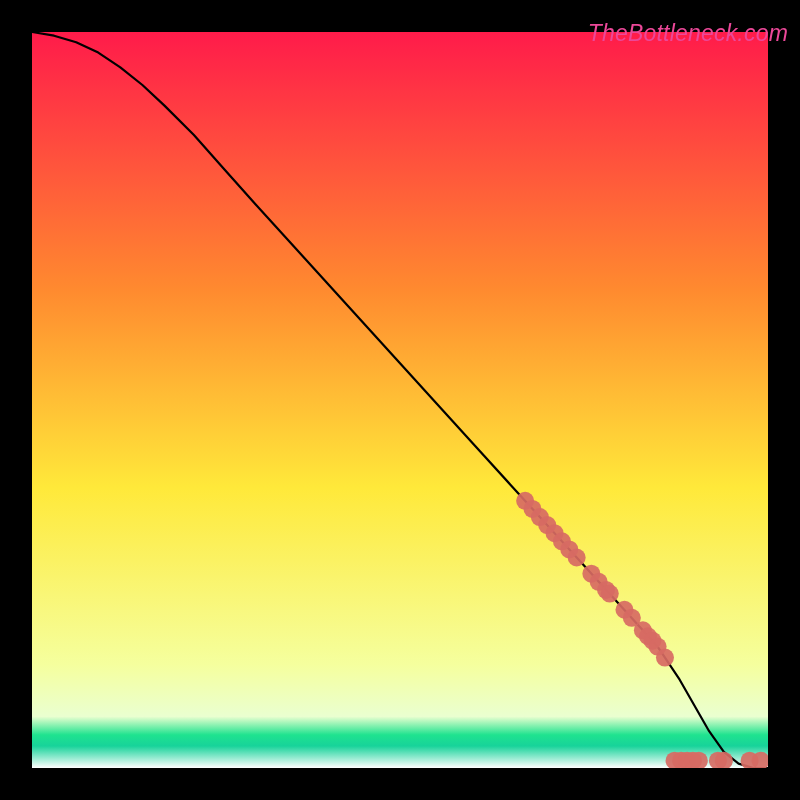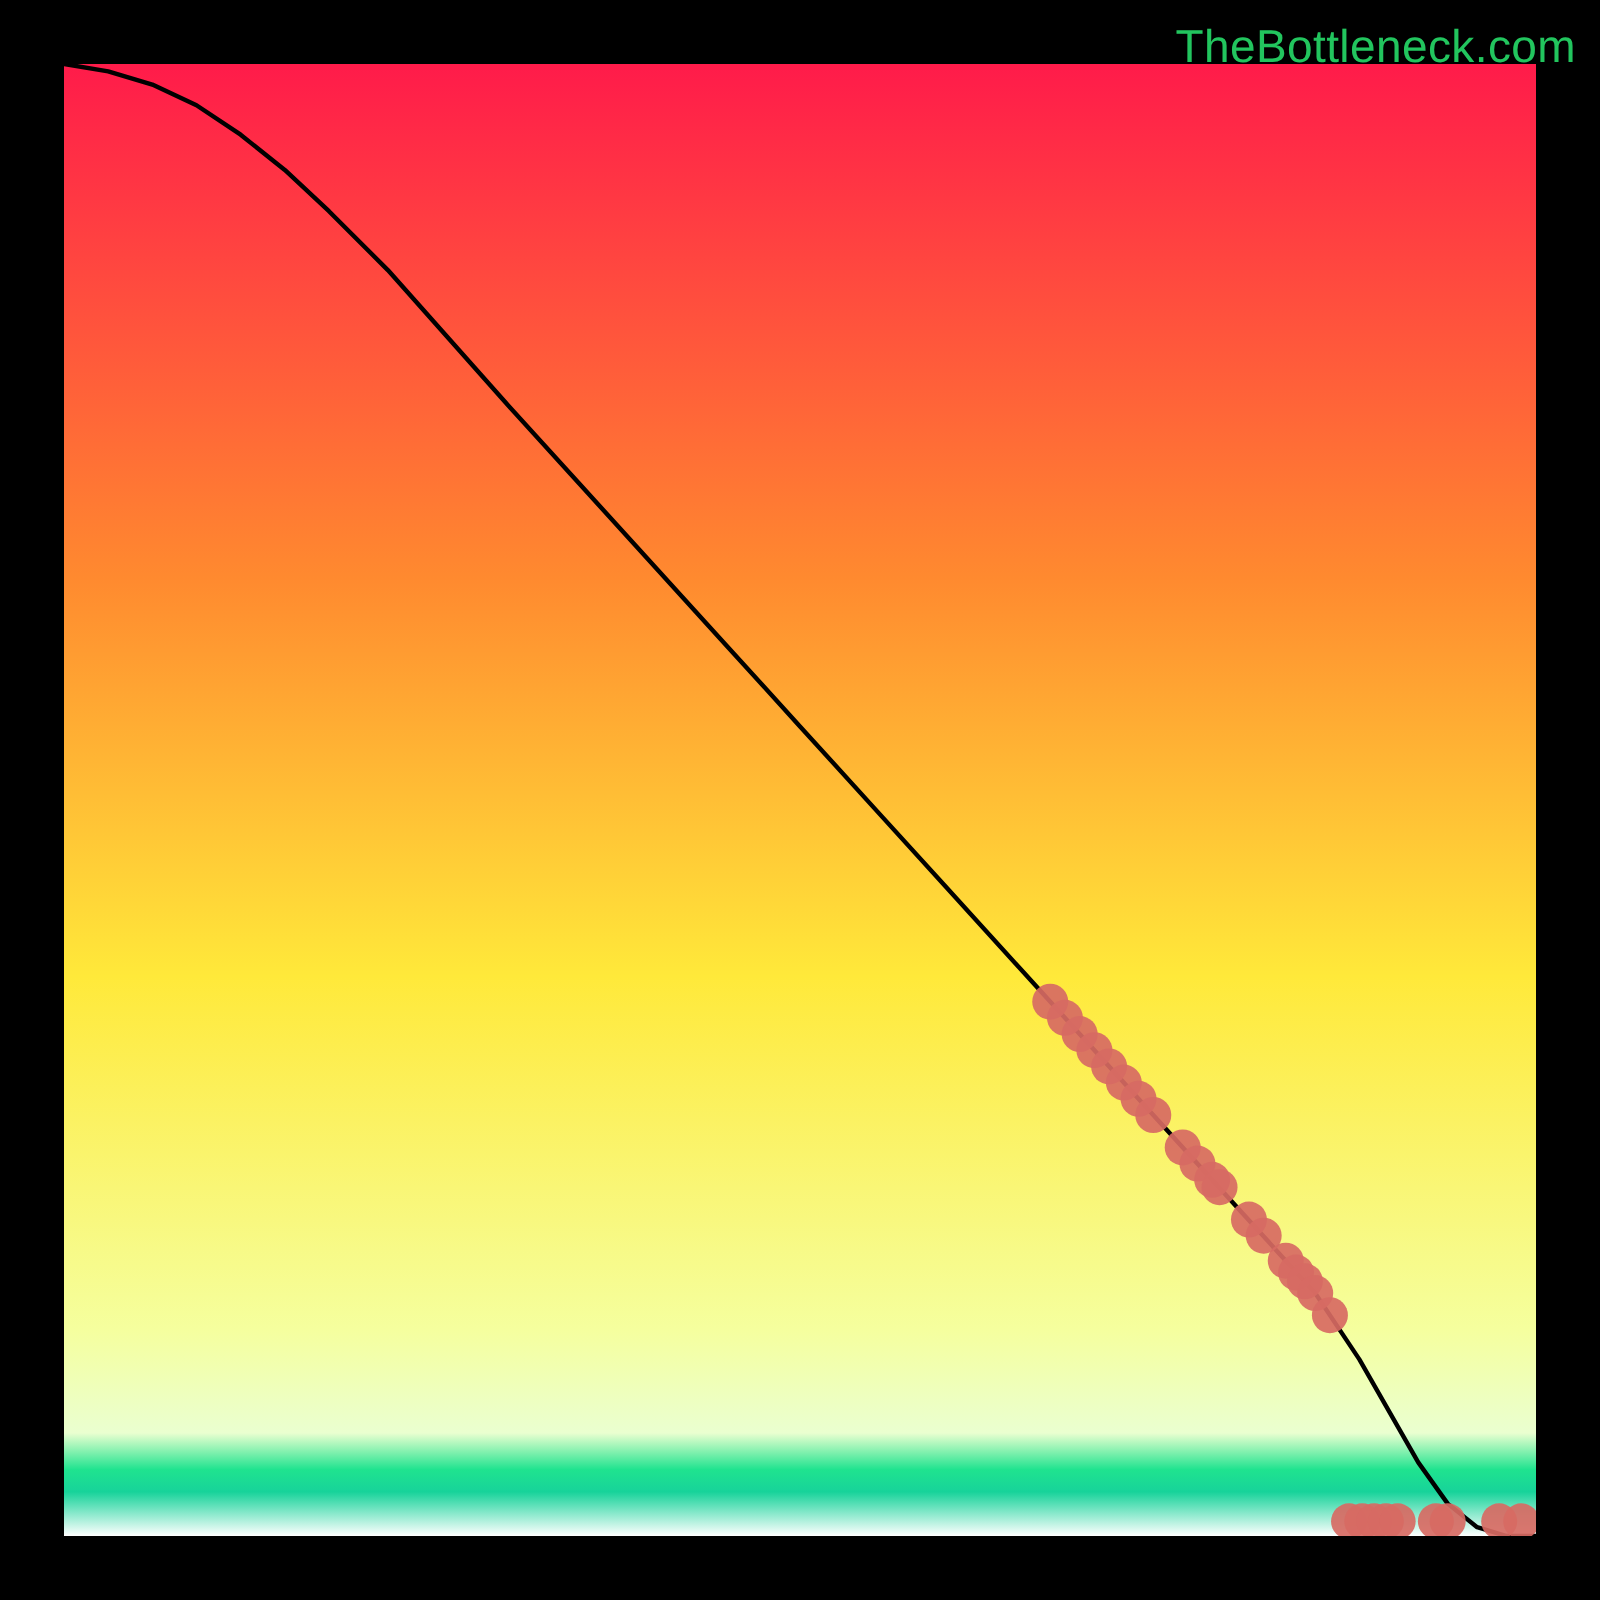--- a/index.html
+++ b/index.html
@@ -12,27 +12,28 @@
     font-family: Arial, Helvetica, sans-serif;
   }
   .frame {
     position: relative;
     width: 800px;
     height: 800px;
     background: #000;
   }
   .watermark {
     position: absolute;
-    top: 10px;
+    top: 20px;
     right: 12px;
-    color: #22c55e;
+    color: #ec4899;
     font-size: 23px;
     font-weight: 500;
     letter-spacing: 0.2px;
     z-index: 50;
+    font-style: italic;
   }
   .plot {
     position: absolute;
     left: 32px;
     top: 32px;
     width: 736px;
     height: 736px;
     overflow: hidden;
   }
 </style>

